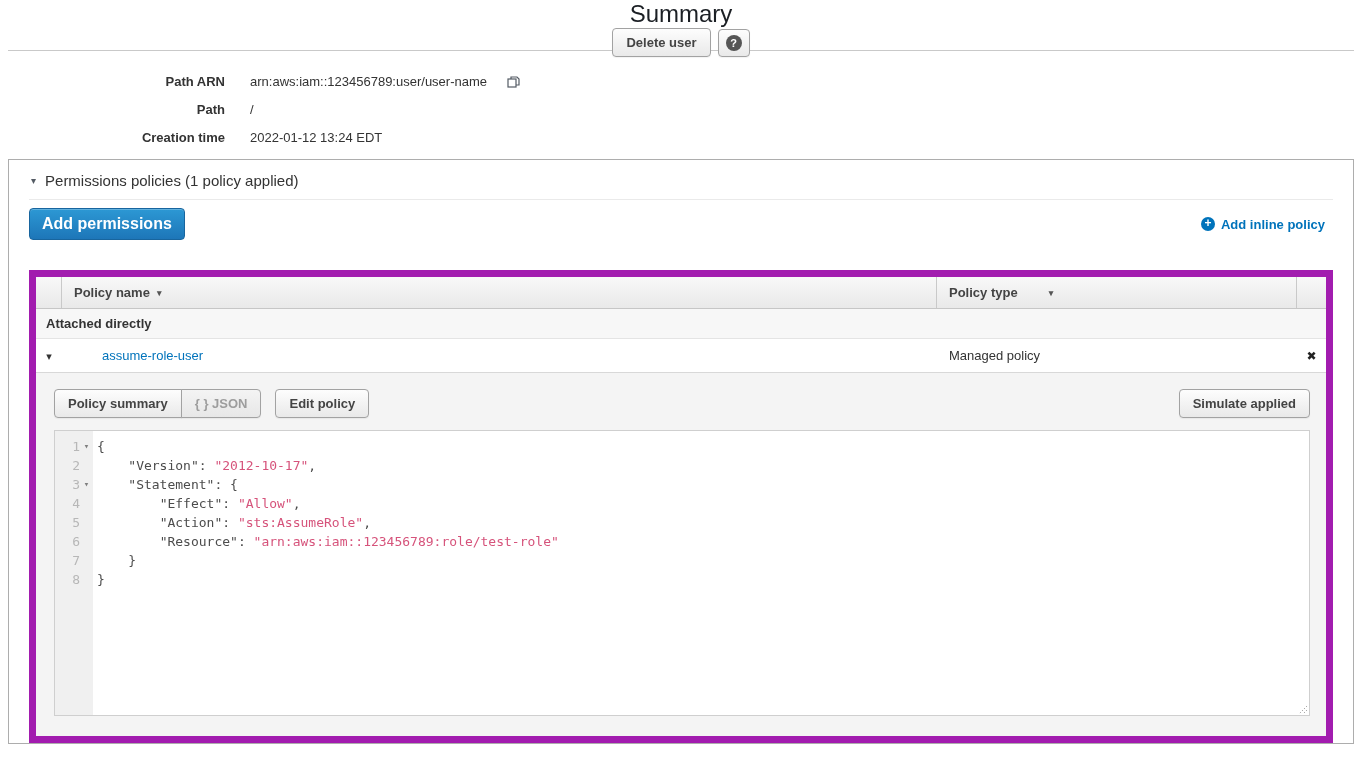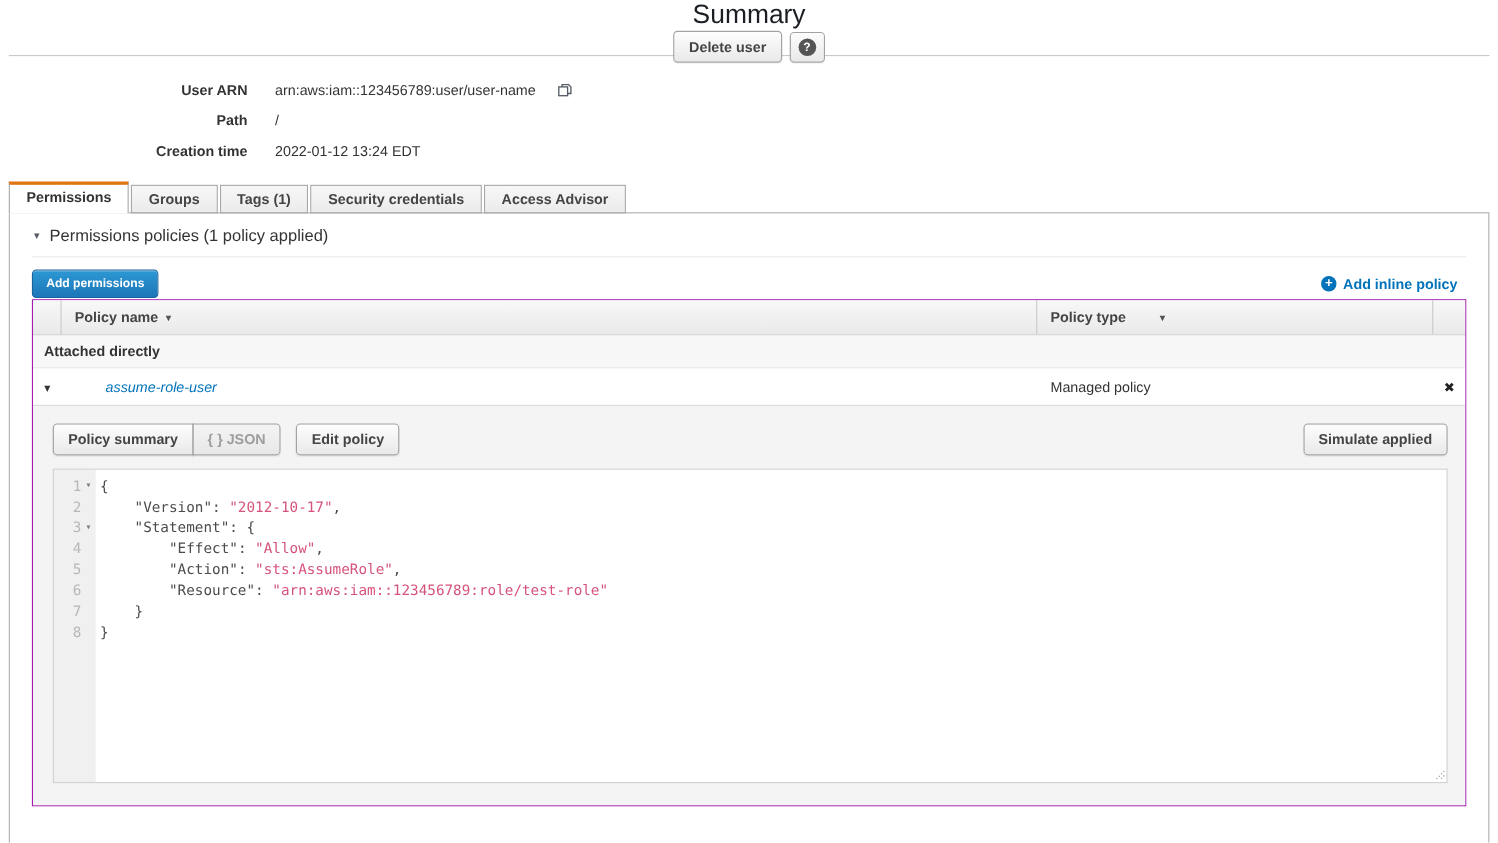--- a/index.html
+++ b/index.html
@@ -60,51 +60,51 @@
   .section-header {
     padding:12px 2px 10px; border-bottom:1px solid #eaeaea;
     font-size:15px; color:#333; display:flex; align-items:center; gap:9px; cursor:pointer;
   }
   .caret { font-size:10px; color:#545b64; line-height:1; }
 
   .actions-row { display:flex; justify-content:space-between; align-items:center; margin-top:10px; height:28px; }
   .btn-blue {
     background:linear-gradient(#2c98d4,#1d76b8); border:1px solid #18659e;
     color:#fff; font-weight:bold; border-radius:4px; padding:6px 12px;
-    font-size:11px; cursor:pointer; box-shadow:inset 0 1px 0 rgba(255,255,255,.25);
+    font-size:16px; cursor:pointer; box-shadow:inset 0 1px 0 rgba(255,255,255,.25);
   }
   .add-inline {
     display:flex; align-items:center; gap:6px; color:#0073bb; font-weight:bold;
     cursor:pointer; margin-right:8px; text-decoration:none;
   }
   .plus-icon {
     width:14px; height:14px; border-radius:50%; background:#0073bb; color:#fff;
     font-size:12px; font-weight:bold; line-height:13px; text-align:center;
   }
 
   
-  .policy-table { margin-top:0; border:1px solid #a21caf; }
+  .policy-table { margin-top:32px; border:7px solid #a21caf; }
   .t-row { display:flex; align-items:center; }
   .cell-exp { width:26px; flex:none; text-align:center; }
   .cell-name { flex:1; padding-left:12px; }
   .cell-type { width:360px; flex:none; padding-left:12px;gap:24px; }
   .cell-act { width:29px; flex:none; text-align:center; }
   .thead {
     height:32px; background:linear-gradient(#f8f8f8,#e9e9e9);
     border-bottom:1px solid #c6c6c6; font-weight:bold; color:#444;
   }
   .thead .cell-exp { align-self:stretch; border-right:1px solid #c9c9c9; }
   .thead .cell-name { align-self:stretch; display:flex; align-items:center; border-right:1px solid #c9c9c9; }
   .thead .cell-type { align-self:stretch; display:flex; align-items:center; border-right:1px solid #c9c9c9; }
   .sort-caret { font-size:9px; color:#555; margin-left:7px; }
   .group-row { height:30px; background:#f7f7f7; border-bottom:1px solid #e4e4e4; font-weight:bold; color:#333; padding-left:10px; display:flex; align-items:center; }
   .data-row { height:34px; border-bottom:1px solid #d8d8d8; background:#fff; }
   .data-row .cell-name { padding-left:40px; }
   .row-expander { font-size:11px; color:#333; cursor:pointer; }
-  .policy-link { color:#0073bb; text-decoration:none; cursor:pointer;font-style:italic; }
+  .policy-link { color:#0073bb; text-decoration:none; cursor:pointer; }
   .close-x { font-size:12px; color:#222; cursor:pointer; }
 
   
   .policy-detail { background:#f4f4f4; padding:16px 16px 20px 18px; }
   .detail-toolbar { display:flex; align-items:center; }
   .btn-group { display:flex; }
   .btn-group .btn:first-child { border-radius:4px 0 0 4px; }
   .btn-group .btn:last-child  { border-radius:0 4px 4px 0; margin-left:-1px; }
   .btn-json { color:#9d9d9d; background:linear-gradient(#f4f4f4,#e7e7e7); }
   .btn-edit { margin-left:14px; }
@@ -136,21 +136,21 @@
     <div class="header-actions">
       <button class="btn">Delete user</button>
       <button class="btn btn-help">
         <span class="help-circle">?</span>
       </button>
     </div>
   </div>
 
   <div class="summary-fields" id="summary-fields">
       <div class="field-row">
-        <div class="field-label">User ARN</div>
+        <div class="field-label">Path ARN</div>
         <div class="field-value">
           <span>arn:aws:iam::123456789:user/user-name</span>
           <span class="copy-icon"><svg width="15" height="15" viewBox="0 0 15 15" fill="none">
               <path d="M5 3 h6 l2 2 v6 h-8 z" stroke="#545b64" stroke-width="1.2" fill="#fff"></path>
               <rect x="2" y="5" width="8" height="8" stroke="#545b64" stroke-width="1.2" fill="#fff"></rect>
             </svg></span>
         </div>
       </div>
       <div class="field-row">
         <div class="field-label">Path</div>
@@ -159,27 +159,20 @@
         </div>
       </div>
       <div class="field-row">
         <div class="field-label">Creation time</div>
         <div class="field-value">
           <span>2022-01-12 13:24 EDT</span>
         </div>
       </div>
     </div>
 
-  <div class="tabs" id="tabs">
-      <div class="tab active">Permissions</div>
-      <div class="tab">Groups</div>
-      <div class="tab">Tags (1)</div>
-      <div class="tab">Security credentials</div>
-      <div class="tab">Access Advisor</div>
-    </div>
 
   <div class="tab-panel">
 
     <div class="section-header">
       <span class="caret">▾</span>
       <span>Permissions policies (1 policy applied)</span>
     </div>
 
     <div class="actions-row">
       <button class="btn-blue">Add permissions</button>

